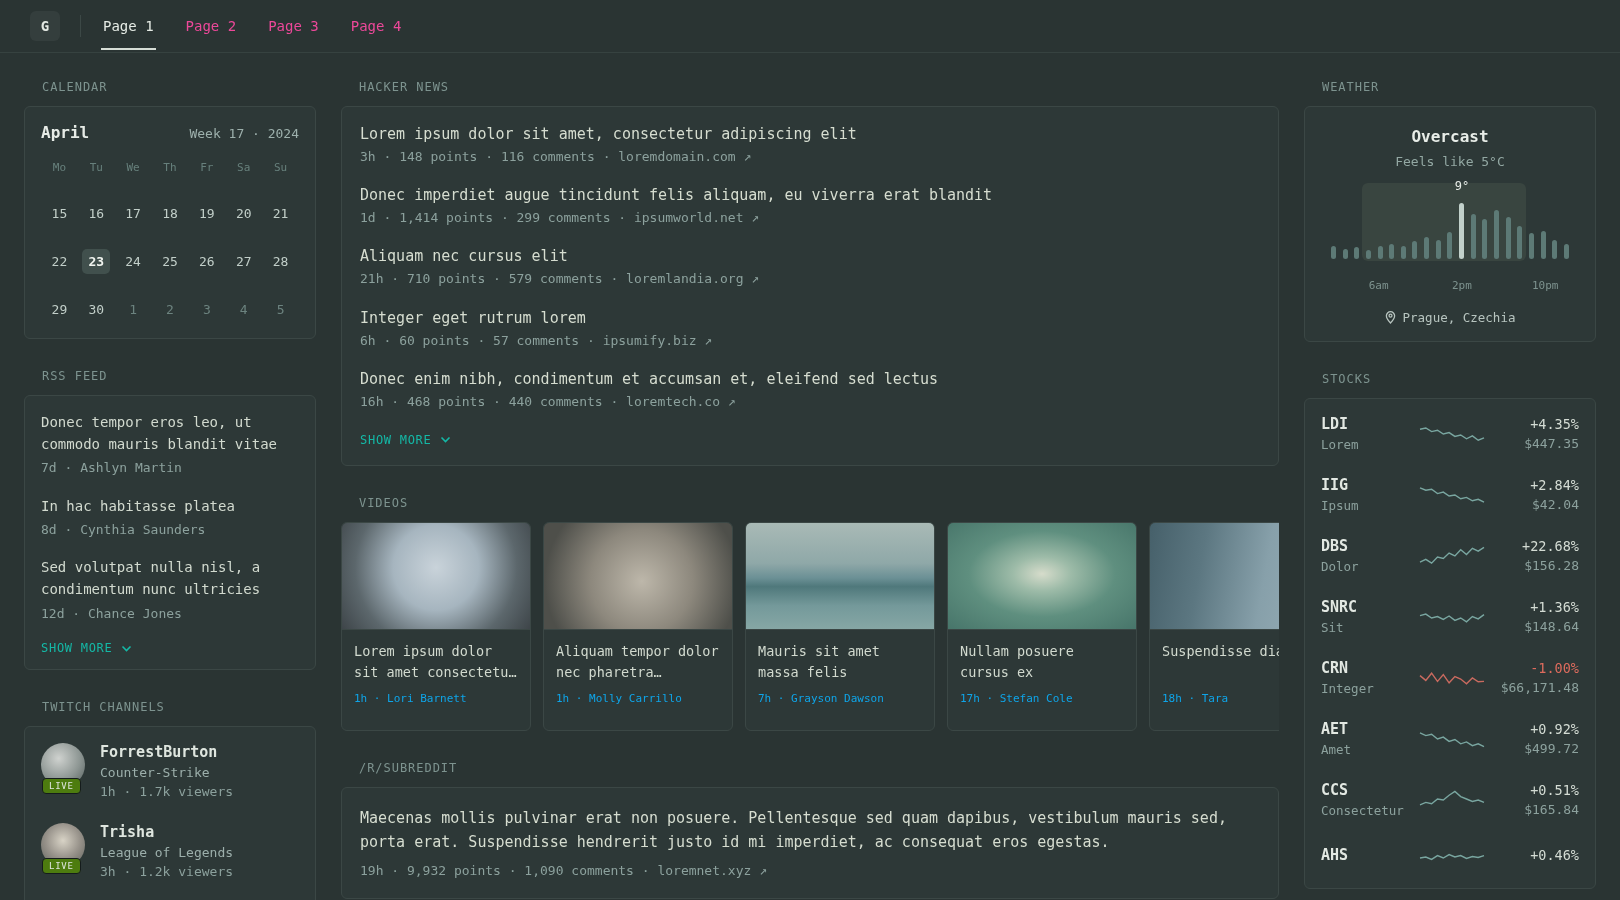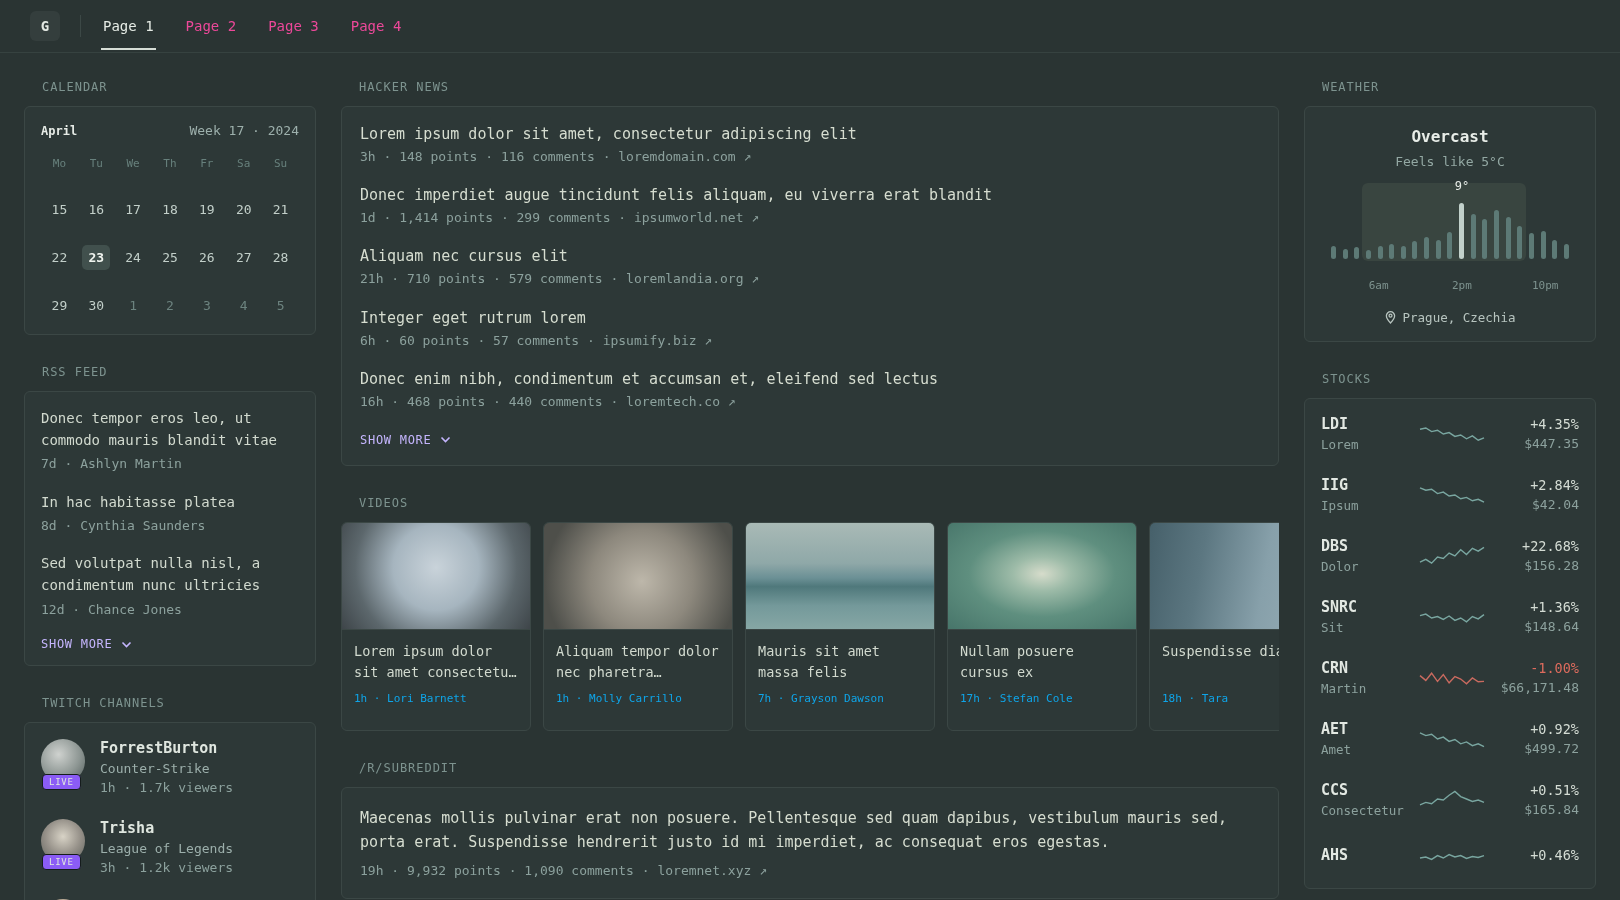--- a/index.html
+++ b/index.html
@@ -23,44 +23,44 @@
   main { display:flex; gap:25px; padding:27px 24px 0; align-items:flex-start; }
   .col-left { width:292px; flex:none; }
   .col-mid { flex:1; min-width:0; }
   .col-right { width:292px; flex:none; }
   .widget { margin-bottom:30px; }
   .widget-title { margin:0 0 12px; padding-left:18px; font-size:12px; font-weight:normal;
     letter-spacing:0.08em; color:#7d938f; }
   .card { background:#2d3837; border:1px solid #3b4745; border-radius:6px; }
   .item-meta { font-size:13px; color:#8ca19d; line-height:1.4; }
   .show-more { display:flex; align-items:center; gap:8px; font-size:12px; letter-spacing:0.06em;
-    color:#c4b5fd; cursor:pointer; background:none; border:none; font-family:inherit; padding:0; }
+    color:#14b8a6; cursor:pointer; background:none; border:none; font-family:inherit; padding:0; }
   
   .calendar-card { padding:16px; }
   .cal-head { display:flex; justify-content:space-between; align-items:baseline; margin-bottom:16px; }
-  .cal-month { font-size:12px; font-weight:bold; color:#e6ebe6; }
+  .cal-month { font-size:16px; font-weight:bold; color:#e6ebe6; }
   .cal-week { font-size:13px; color:#9db0ac; }
   .cal-grid { display:grid; grid-template-columns:repeat(7,1fr); row-gap:23px; justify-items:center; }
   .cal-dh { font-size:11px; color:#67807c; line-height:20px; }
   .cal-day { font-size:13px; color:#c2cfc9; width:28px; line-height:25px; text-align:center; }
   .cal-day.selected { background:#41504d; border-radius:5px; color:#f0f4ef; font-weight:bold; }
   .cal-day.muted { color:#6c837f; }
   
   .rss-card { padding:16px 16px 14px; }
   .rss-item { margin-bottom:18px; }
   .rss-title { font-size:14px; color:#d2dacf; line-height:1.55; margin-bottom:4px; cursor:pointer; }
   
   .twitch-card { padding:16px 16px 0; }
   .channel { display:flex; gap:15px; margin-bottom:22px; cursor:pointer; }
   .avatar-wrap { position:relative; width:44px; height:44px; flex:none; }
   .avatar { width:44px; height:44px; border-radius:50%; }
   .av1 { background:radial-gradient(circle at 40% 35%, #cfd2cf, #8d9693 55%, #4f5a58); }
   .av2 { background:radial-gradient(circle at 50% 40%, #d8d3c6, #97928a 50%, #5a5d58); }
   .av3 { background:radial-gradient(circle at 50% 40%, #eae5dc, #b3a38e 55%, #6b6a60); }
-  .live { position:absolute; left:1px; bottom:-7px; background:#8b5cf6; border:1px solid #151c1c;
+  .live { position:absolute; left:1px; bottom:-7px; background:#4d7c0f; border:1px solid #151c1c;
     color:#dfe6df; font-size:9px; letter-spacing:0.08em; padding:2px 6px; border-radius:4px; }
   .ch-name { font-size:15px; font-weight:bold; color:#dfe6df; margin-bottom:4px; }
   .ch-game { font-size:13px; color:#9cafab; margin-bottom:3px; }
   
   .hn-card { padding:18px; }
   .hn-item { margin-bottom:20px; }
   .hn-title { font-size:15px; color:#d6ddd0; margin-bottom:5px; cursor:pointer; }
   .hn-card .show-more { margin-top:22px; }
   
   .video-row { display:flex; gap:12px; overflow:hidden; }
@@ -402,21 +402,21 @@
             </svg>
           <div class="st-right">
             <div class="st-change">+1.36%</div>
             <div class="st-price">$148.64</div>
           </div>
         </div>
 
         <div class="stock-row">
           <div class="st-left">
             <div class="st-sym">CRN</div>
-            <div class="st-name">Martin</div>
+            <div class="st-name">Integer</div>
           </div>
           <svg class="spark" width="70" height="30" viewBox="0 0 70 30">
               <polyline points="3.0,12.6 8.8,17.4 14.6,10.2 20.5,18.4 26.3,11.6 32.1,19.8 37.9,13.6 43.7,16.0 49.5,20.8 55.4,15.0 61.2,18.8 67.0,18.4" fill="none" stroke="#c96a5f" stroke-width="1.4"></polyline>
             </svg>
           <div class="st-right">
             <div class="st-change neg">-1.00%</div>
             <div class="st-price">$66,171.48</div>
           </div>
         </div>
 

